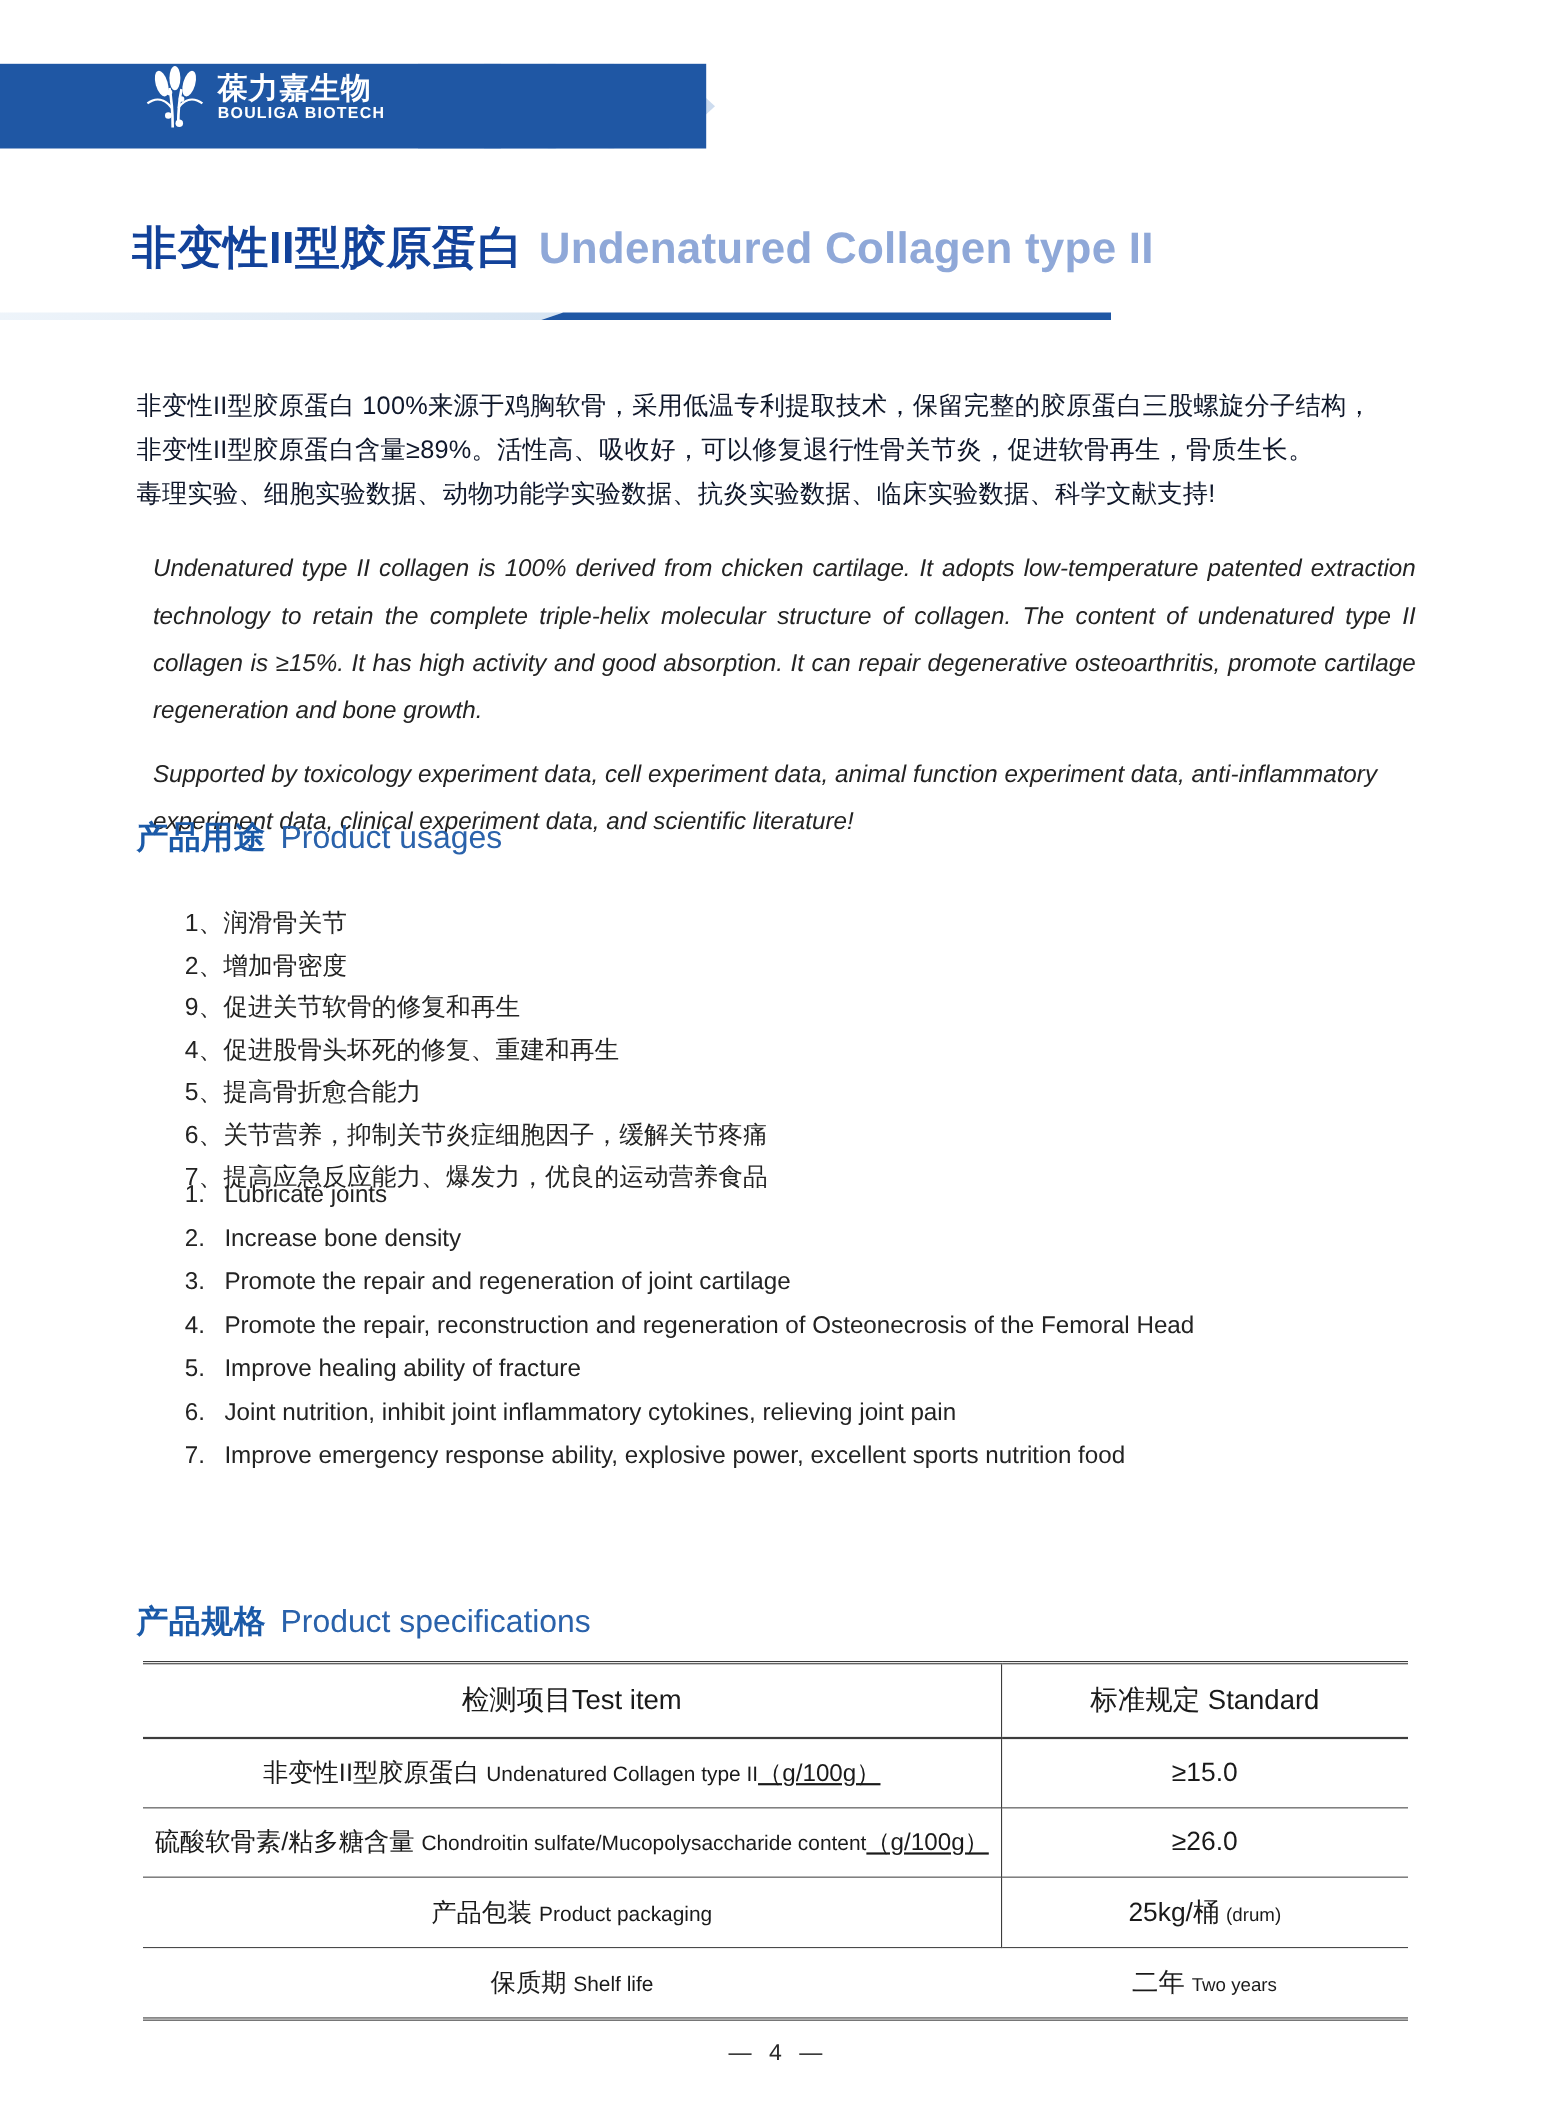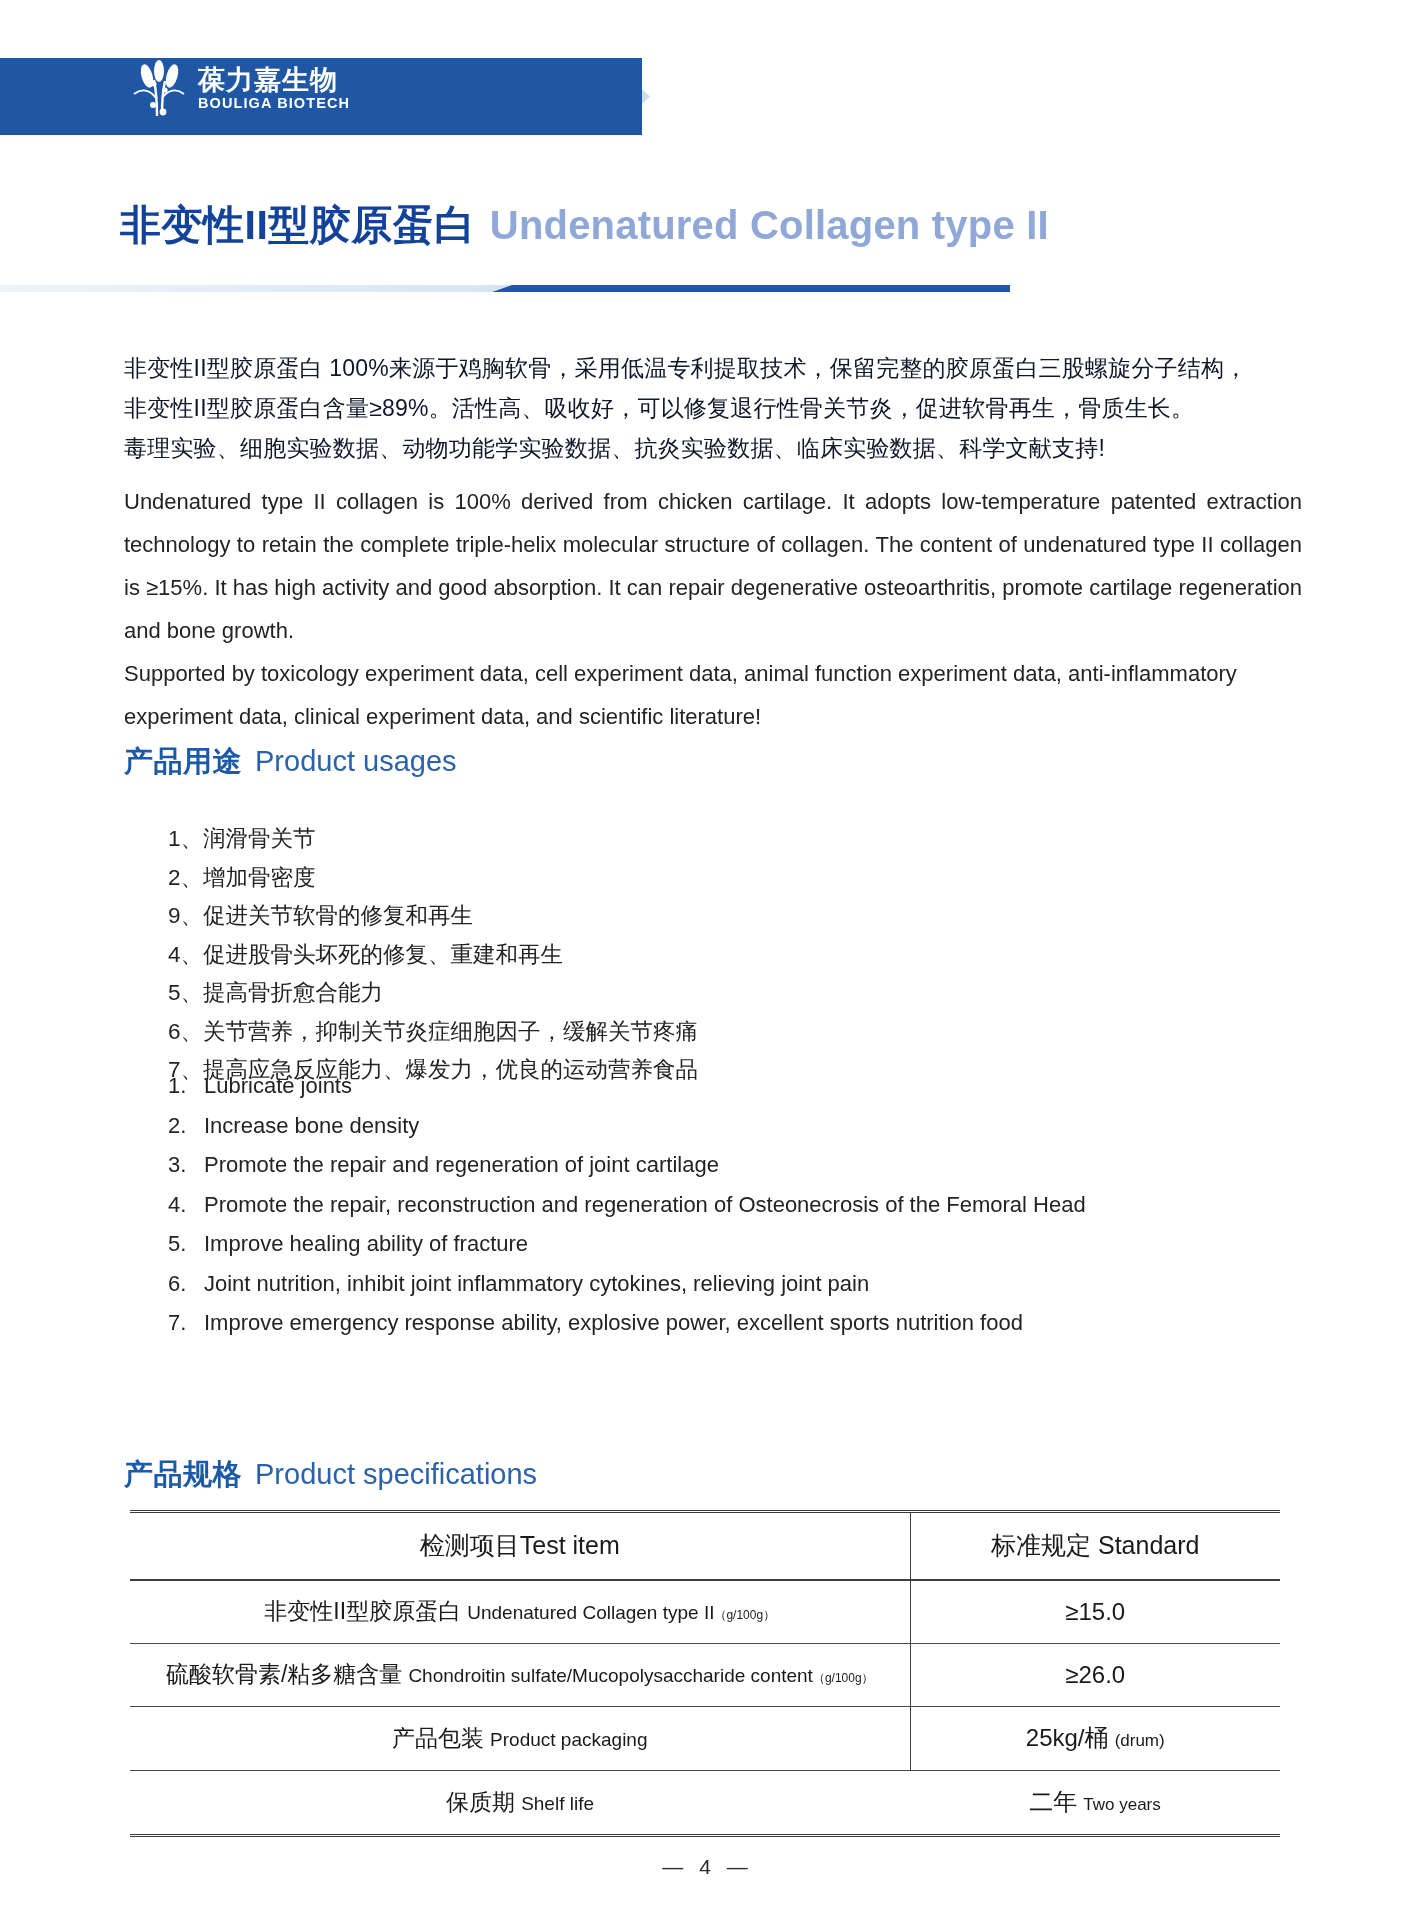--- a/index.html
+++ b/index.html
@@ -120,21 +120,21 @@
 
   .para-en {
     position: absolute;
     top: 480px;
     left: 124px;
     width: 1178px;
     font-size: 22px;
     line-height: 43px;
     color: #232323;
   }
-  .para-en p { margin: 0; }
+  .para-en p { margin: 15px; font-style: italic; }
   .para-en p.just { text-align: justify; text-align-last: left; }
 
   
   .section-head {
     position: absolute;
     left: 124px;
     display: flex;
     align-items: baseline;
     white-space: nowrap;
   }
@@ -209,21 +209,21 @@
     font-size: 22px;
   }
   .spec-table tbody td.item-col { border-right: 1px solid #3d3d3d; }
   .spec-table tbody tr:last-child td {
     border-bottom: 3px double #3d3d3d;
   }
   .spec-table tbody tr:last-child td.item-col { border-right: none; }
 
   .cell-cn { font-size: 23px; }
   .cell-en { font-size: 19px; }
-  .cell-unit { font-size: 12px; }
+  .cell-unit { font-size: 22px; text-decoration: underline; }
   .val-main { font-size: 24px; }
   .val-sub { font-size: 17px; }
 
   
   .page-number {
     position: absolute;
     top: 1855px;
     left: 0;
     width: 1415px;
     text-align: center;

